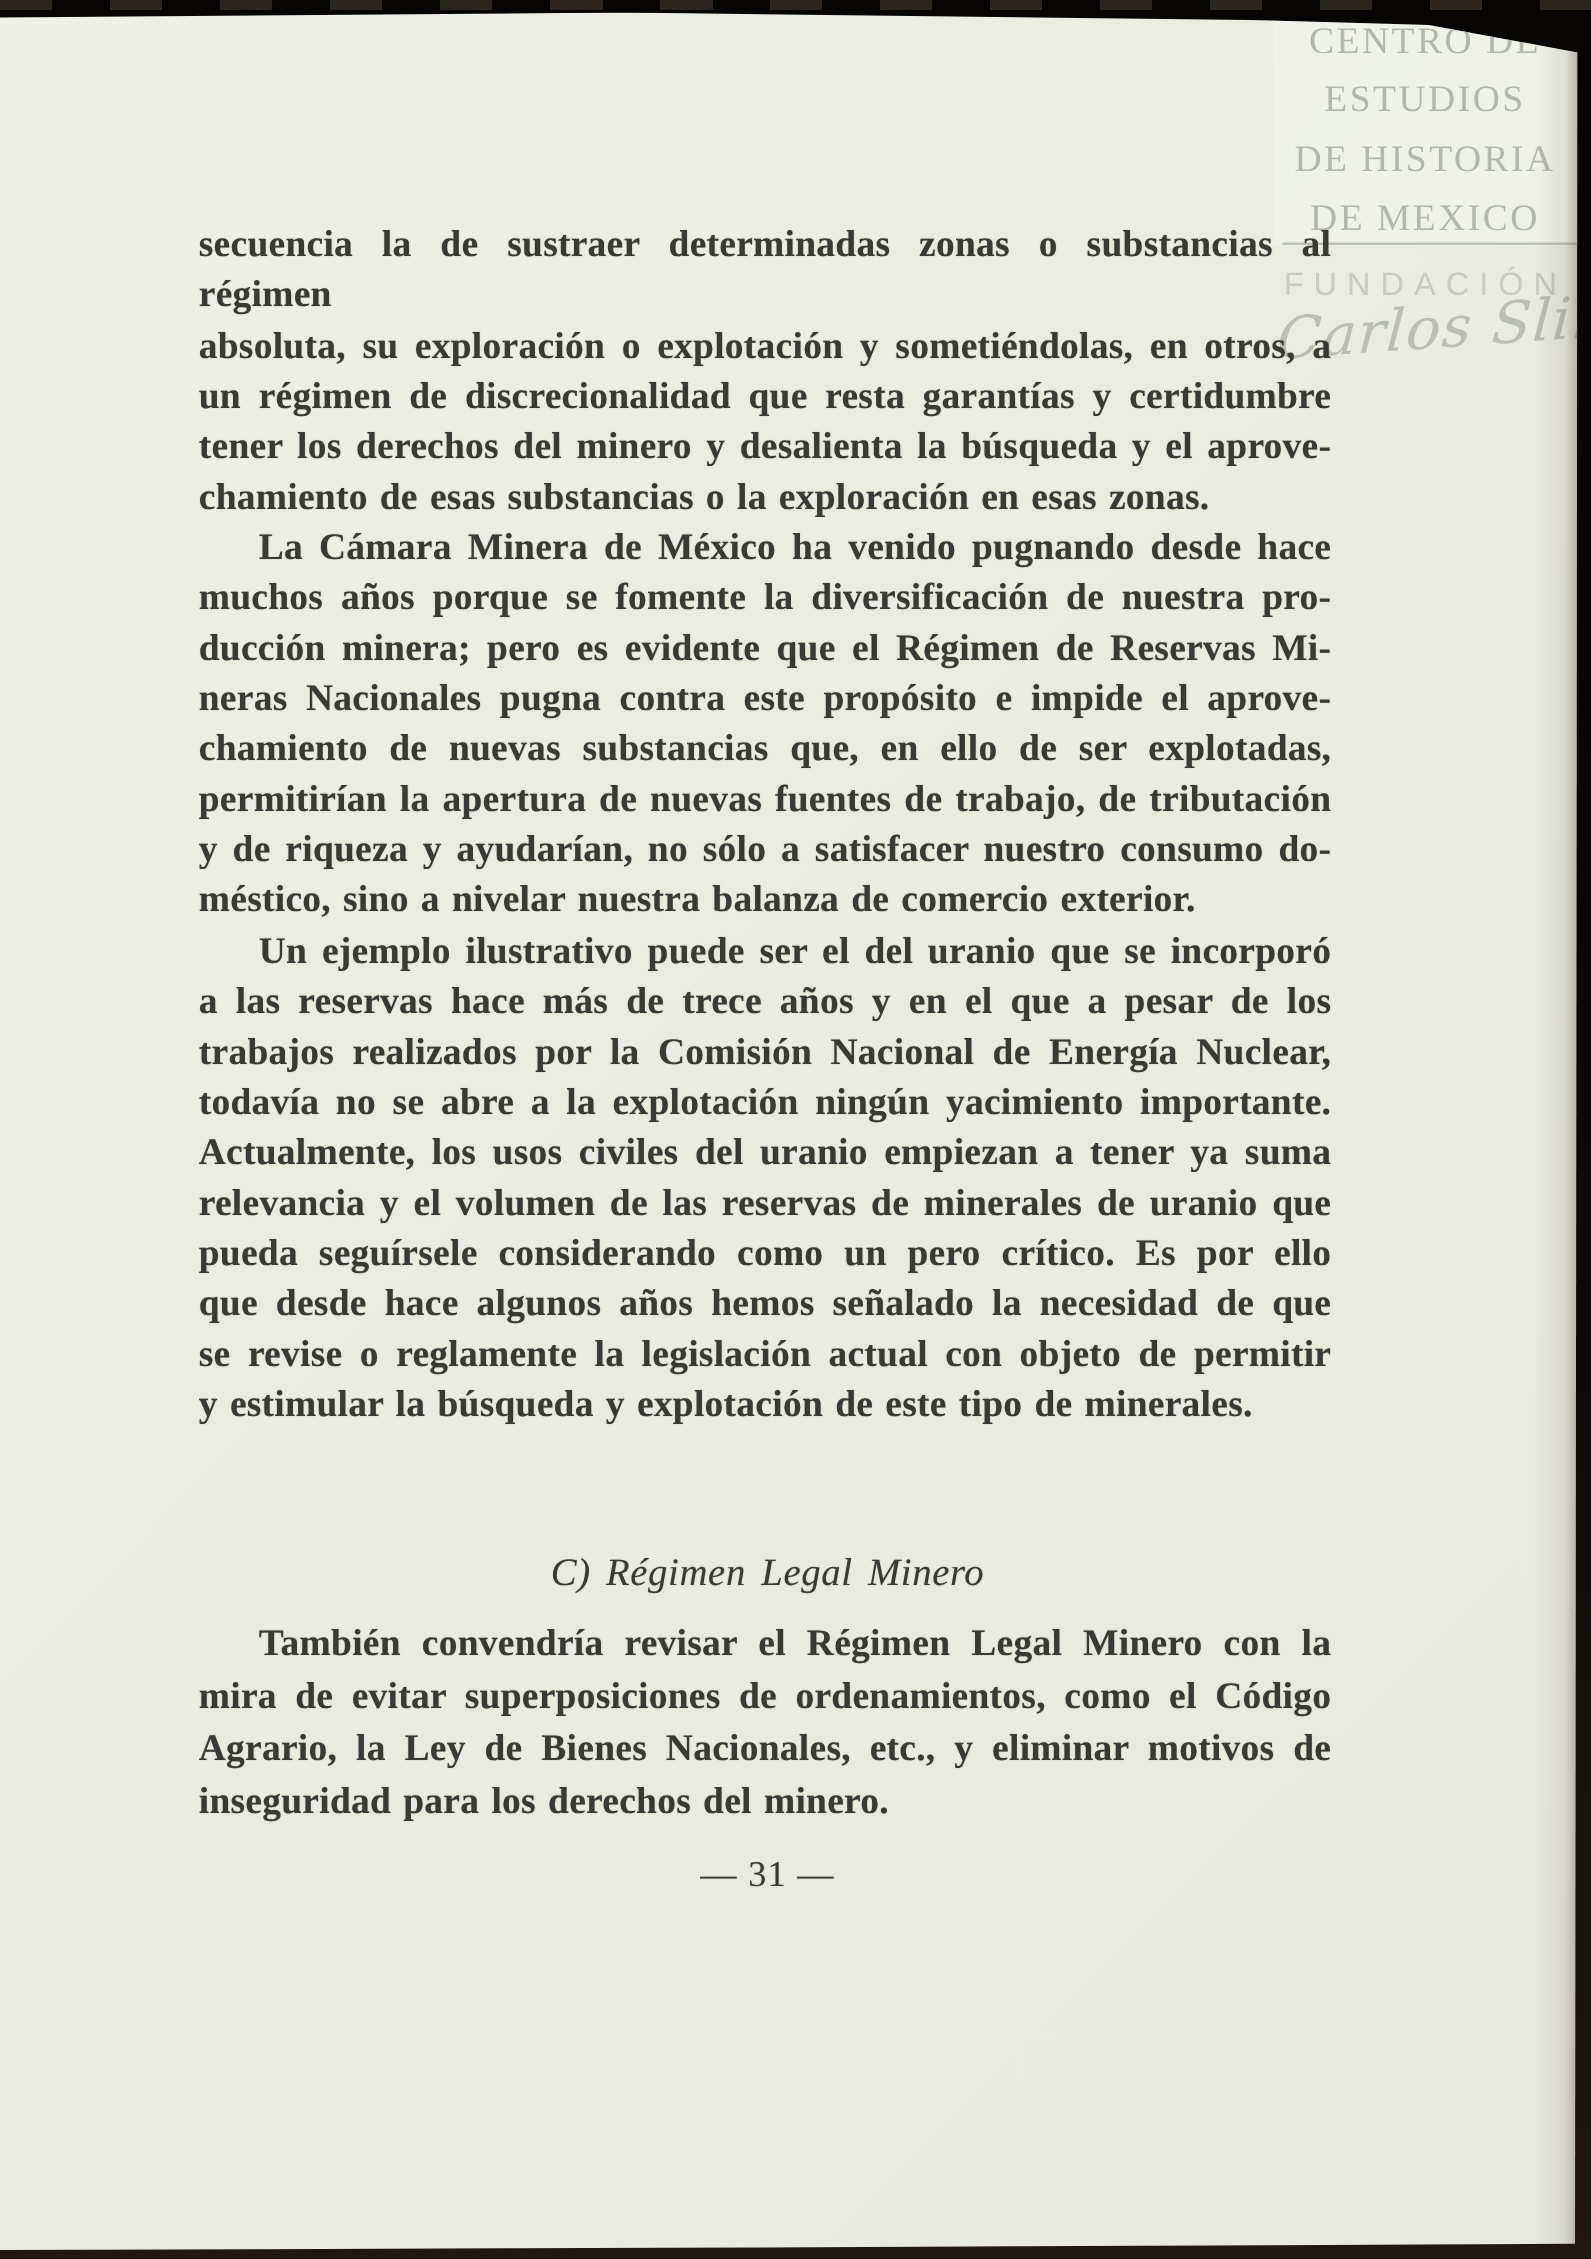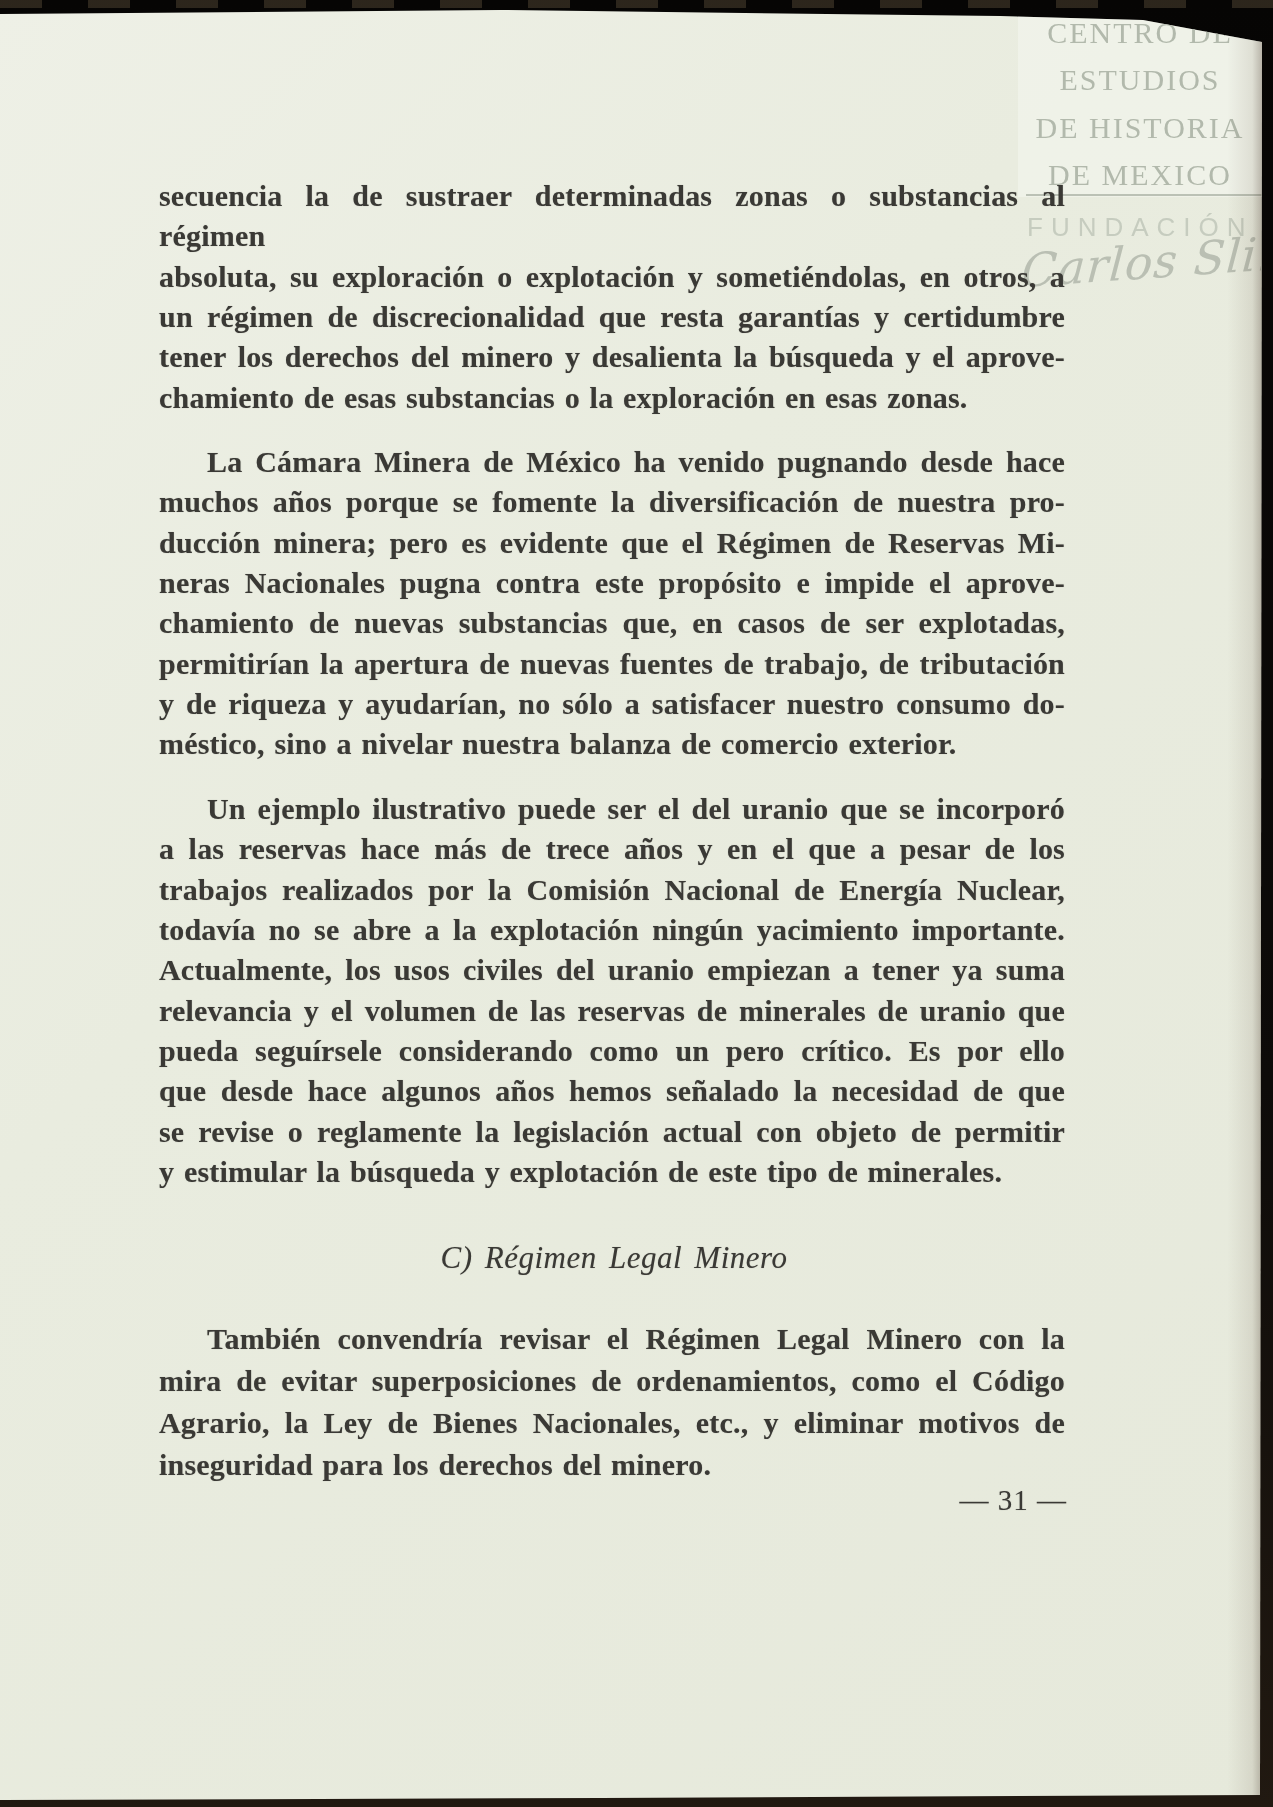--- a/index.html
+++ b/index.html
@@ -71,31 +71,31 @@
     position:absolute;left:159px;width:906px;
     font-size:30px;line-height:40.35px;color:var(--ink);
     letter-spacing:.2px;word-spacing:2px;
     text-shadow:0 0 1px rgba(58,57,53,.35);
     font-weight:bold;
   }
   #block-before{top:176px;}
   #block-after{top:1294px;line-height:42px;}
   .line{text-align:justify;text-align-last:justify;}
   .line.last{text-align-last:left;}
-  .line.indent{text-indent:48px;margin-top:24px;}
+  .line.indent{text-indent:48px;}
   .section-heading{
     position:absolute;left:143px;top:1240px;width:906px;
     text-align:center;transform:translateX(18px);
     font-style:italic;font-size:31px;color:var(--ink);
     letter-spacing:.5px;word-spacing:4px;
     text-shadow:0 0 1px rgba(58,57,53,.35);
   }
   .page-number{
     position:absolute;left:143px;top:1484px;width:906px;
-    text-align:right;transform:translateX(18px);
+    text-align:center;transform:translateX(18px);
     font-size:29px;color:var(--ink);letter-spacing:1px;
     text-shadow:0 0 1px rgba(58,57,53,.35);
   }
 </style>
 </head>
 <body>
 
 <div class="canvas">
   <div class="top-notches"></div>
 
@@ -117,21 +117,21 @@
     <div class="text-col" id="block-before">
         <div class="line">secuencia la de sustraer determinadas zonas o substancias al régimen</div>
         <div class="line">absoluta, su exploración o explotación y sometiéndolas, en otros, a</div>
         <div class="line">un régimen de discrecionalidad que resta garantías y certidumbre</div>
         <div class="line">tener los derechos del minero y desalienta la búsqueda y el aprove-</div>
         <div class="line last">chamiento de esas substancias o la exploración en esas zonas.</div>
         <div class="line indent">La Cámara Minera de México ha venido pugnando desde hace</div>
         <div class="line">muchos años porque se fomente la diversificación de nuestra pro-</div>
         <div class="line">ducción minera; pero es evidente que el Régimen de Reservas Mi-</div>
         <div class="line">neras Nacionales pugna contra este propósito e impide el aprove-</div>
-        <div class="line">chamiento de nuevas substancias que, en casos de ser explotadas,</div>
+        <div class="line">chamiento de nuevas substancias que, en ello de ser explotadas,</div>
         <div class="line">permitirían la apertura de nuevas fuentes de trabajo, de tributación</div>
         <div class="line">y de riqueza y ayudarían, no sólo a satisfacer nuestro consumo do-</div>
         <div class="line last">méstico, sino a nivelar nuestra balanza de comercio exterior.</div>
         <div class="line indent">Un ejemplo ilustrativo puede ser el del uranio que se incorporó</div>
         <div class="line">a las reservas hace más de trece años y en el que a pesar de los</div>
         <div class="line">trabajos realizados por la Comisión Nacional de Energía Nuclear,</div>
         <div class="line">todavía no se abre a la explotación ningún yacimiento importante.</div>
         <div class="line">Actualmente, los usos civiles del uranio empiezan a tener ya suma</div>
         <div class="line">relevancia y el volumen de las reservas de minerales de uranio que</div>
         <div class="line">pueda seguírsele considerando como un pero crítico. Es por ello</div>

